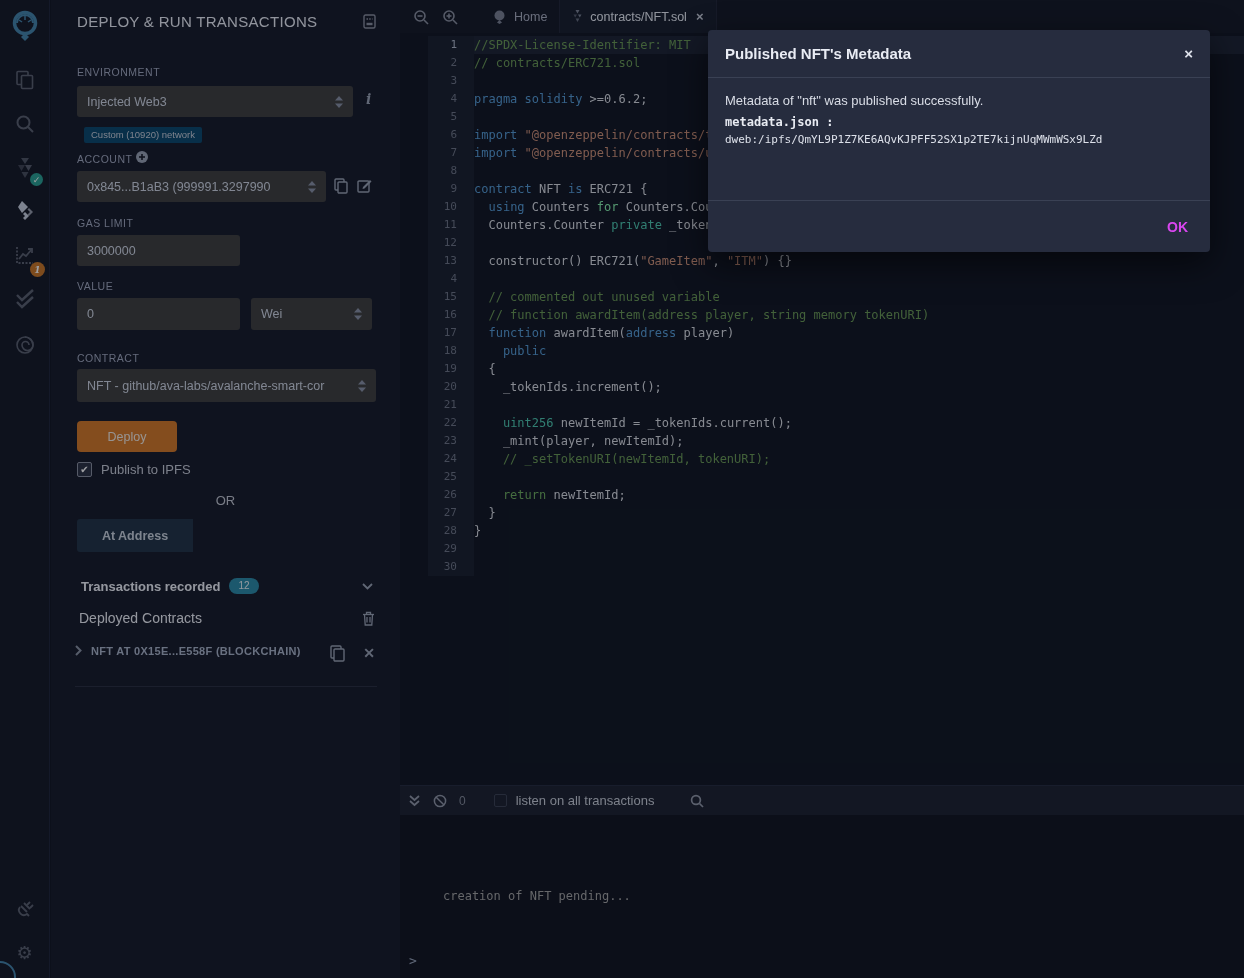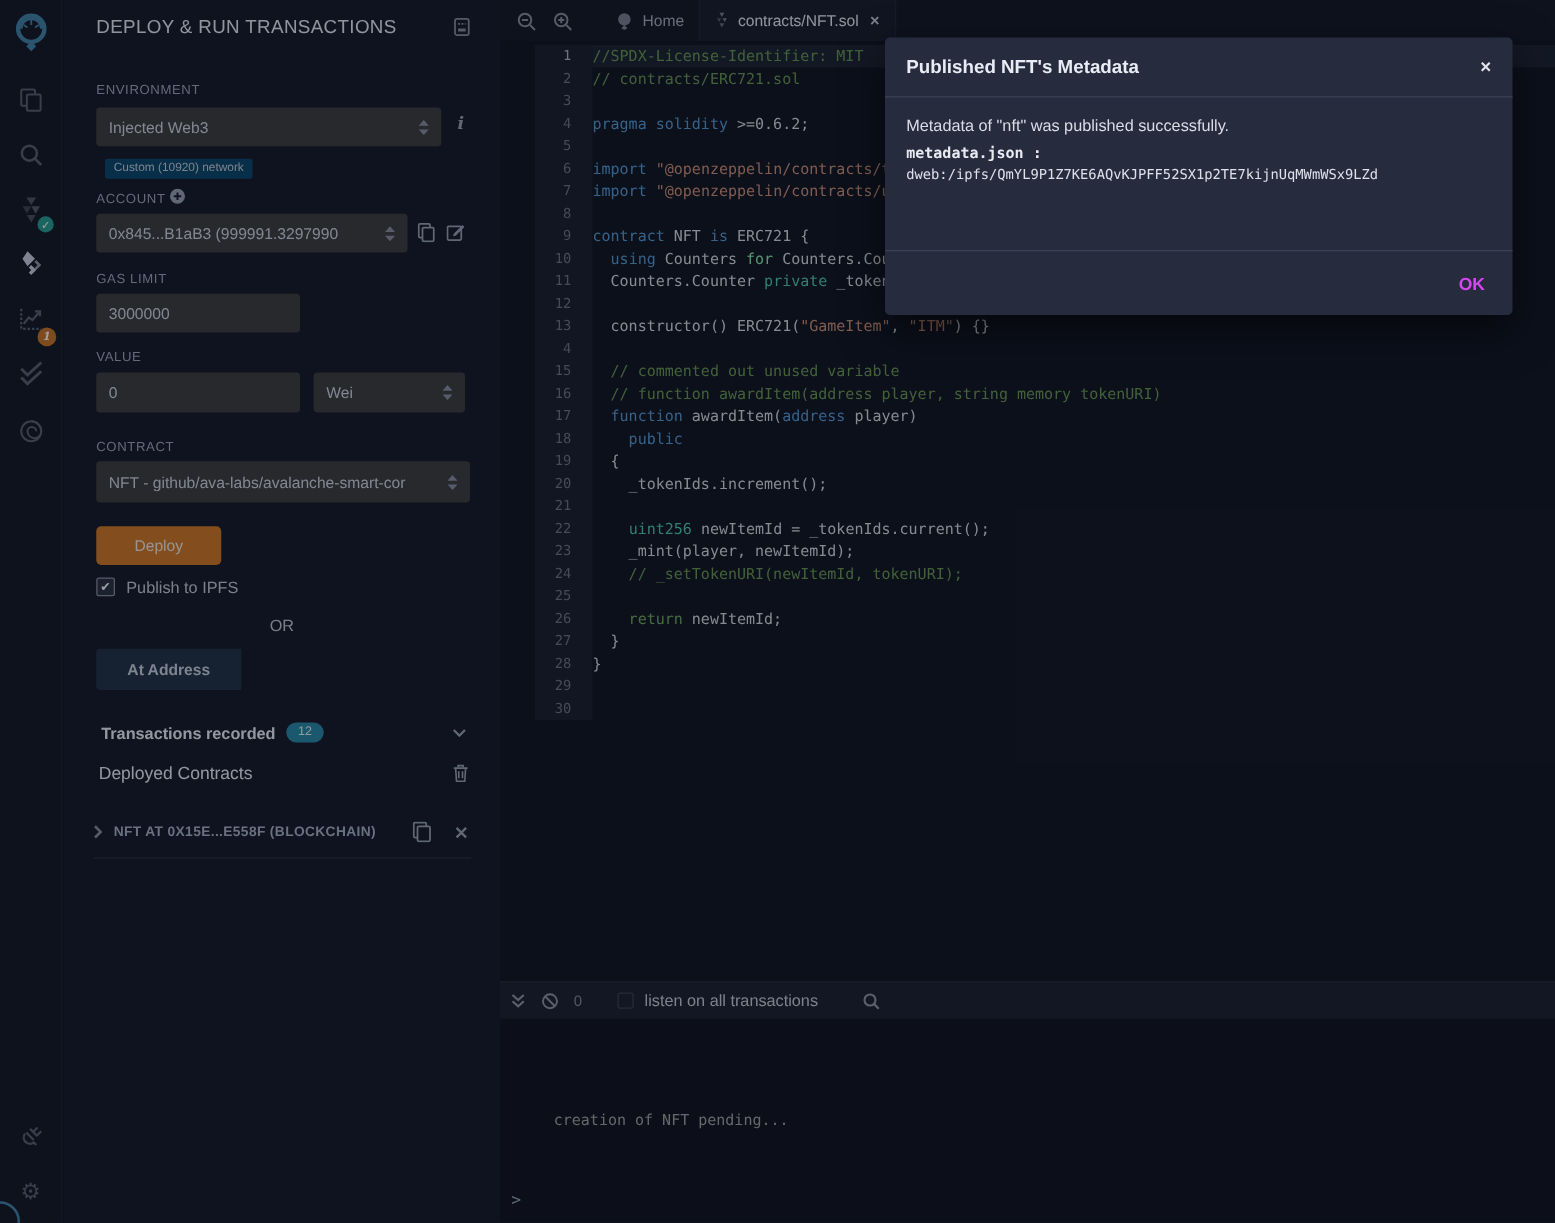--- a/index.html
+++ b/index.html
@@ -34,21 +34,21 @@
   .ataddr-btn { position:absolute; left:26px; top:519px; width:116px; height:33px; background:#223548; border:none; border-radius:3px 0 0 3px; color:#c9d2dd; font-size:12.5px; font-weight:bold; cursor:pointer; font-family:"Liberation Sans",sans-serif; }
   .ataddr-input { position:absolute; left:126px; top:519px; width:199px; height:33px; background:#1b202d; border:none; border-radius:0 3px 3px 0; color:#cfd6e4; font-size:12px; padding:0 10px; font-family:"Liberation Sans",sans-serif; }
   .ataddr-input::placeholder { color:#8994ac; }
   .tx-row { position:absolute; left:30px; top:578px; width:292px; display:flex; align-items:center; cursor:pointer; }
   .tx-label { font-size:13px; font-weight:bold; color:#eef1f8; }
   .tx-badge { margin-left:9px; background:#2d8ca9; color:#eaf4f8; font-size:10px; padding:2px 9px 3px; border-radius:9px; }
   .tx-caret { margin-left:auto; color:#9aa3b5; }
   .dc-row { position:absolute; left:28px; top:610px; width:296px; display:flex; align-items:center; }
   .dc-label { font-size:14px; color:#eef1f8; }
   .dc-trash { margin-left:auto; color:#9aa3b5; cursor:pointer; }
-  .inst-row { position:absolute; left:24px; top:645px; width:302px; height:42px; display:flex; align-items:center; border-bottom:1px solid #2a3042; }
+  .inst-row { position:absolute; left:24px; top:645px; width:302px; height:42px; display:flex; border-bottom:1px solid #2a3042; }
   .inst-chev { color:#8a93a4; margin-right:9px; cursor:pointer; }
   .inst-label { font-size:11px; font-weight:bold; letter-spacing:.3px; color:#a8b3c8; }
   .inst-copy { margin-left:auto; color:#9aa3b5; cursor:pointer; }
   .inst-close { margin-left:18px; margin-right:2px; color:#9aa3b5; font-size:14px; font-weight:bold; cursor:pointer; }
 
   
   #main { position:absolute; left:400px; top:0; width:844px; height:754px; }
   #tabbar { position:absolute; left:0; top:0; width:844px; height:33px; background:#151a27; display:flex; align-items:center; }
   .zoom-btn { width:16px; height:16px; color:#8a90a0; margin-left:13px; cursor:pointer; }
   .tab { height:33px; display:flex; align-items:center; gap:7px; padding:0 12px; font-size:12.5px; color:#a9aec0; cursor:pointer; }

